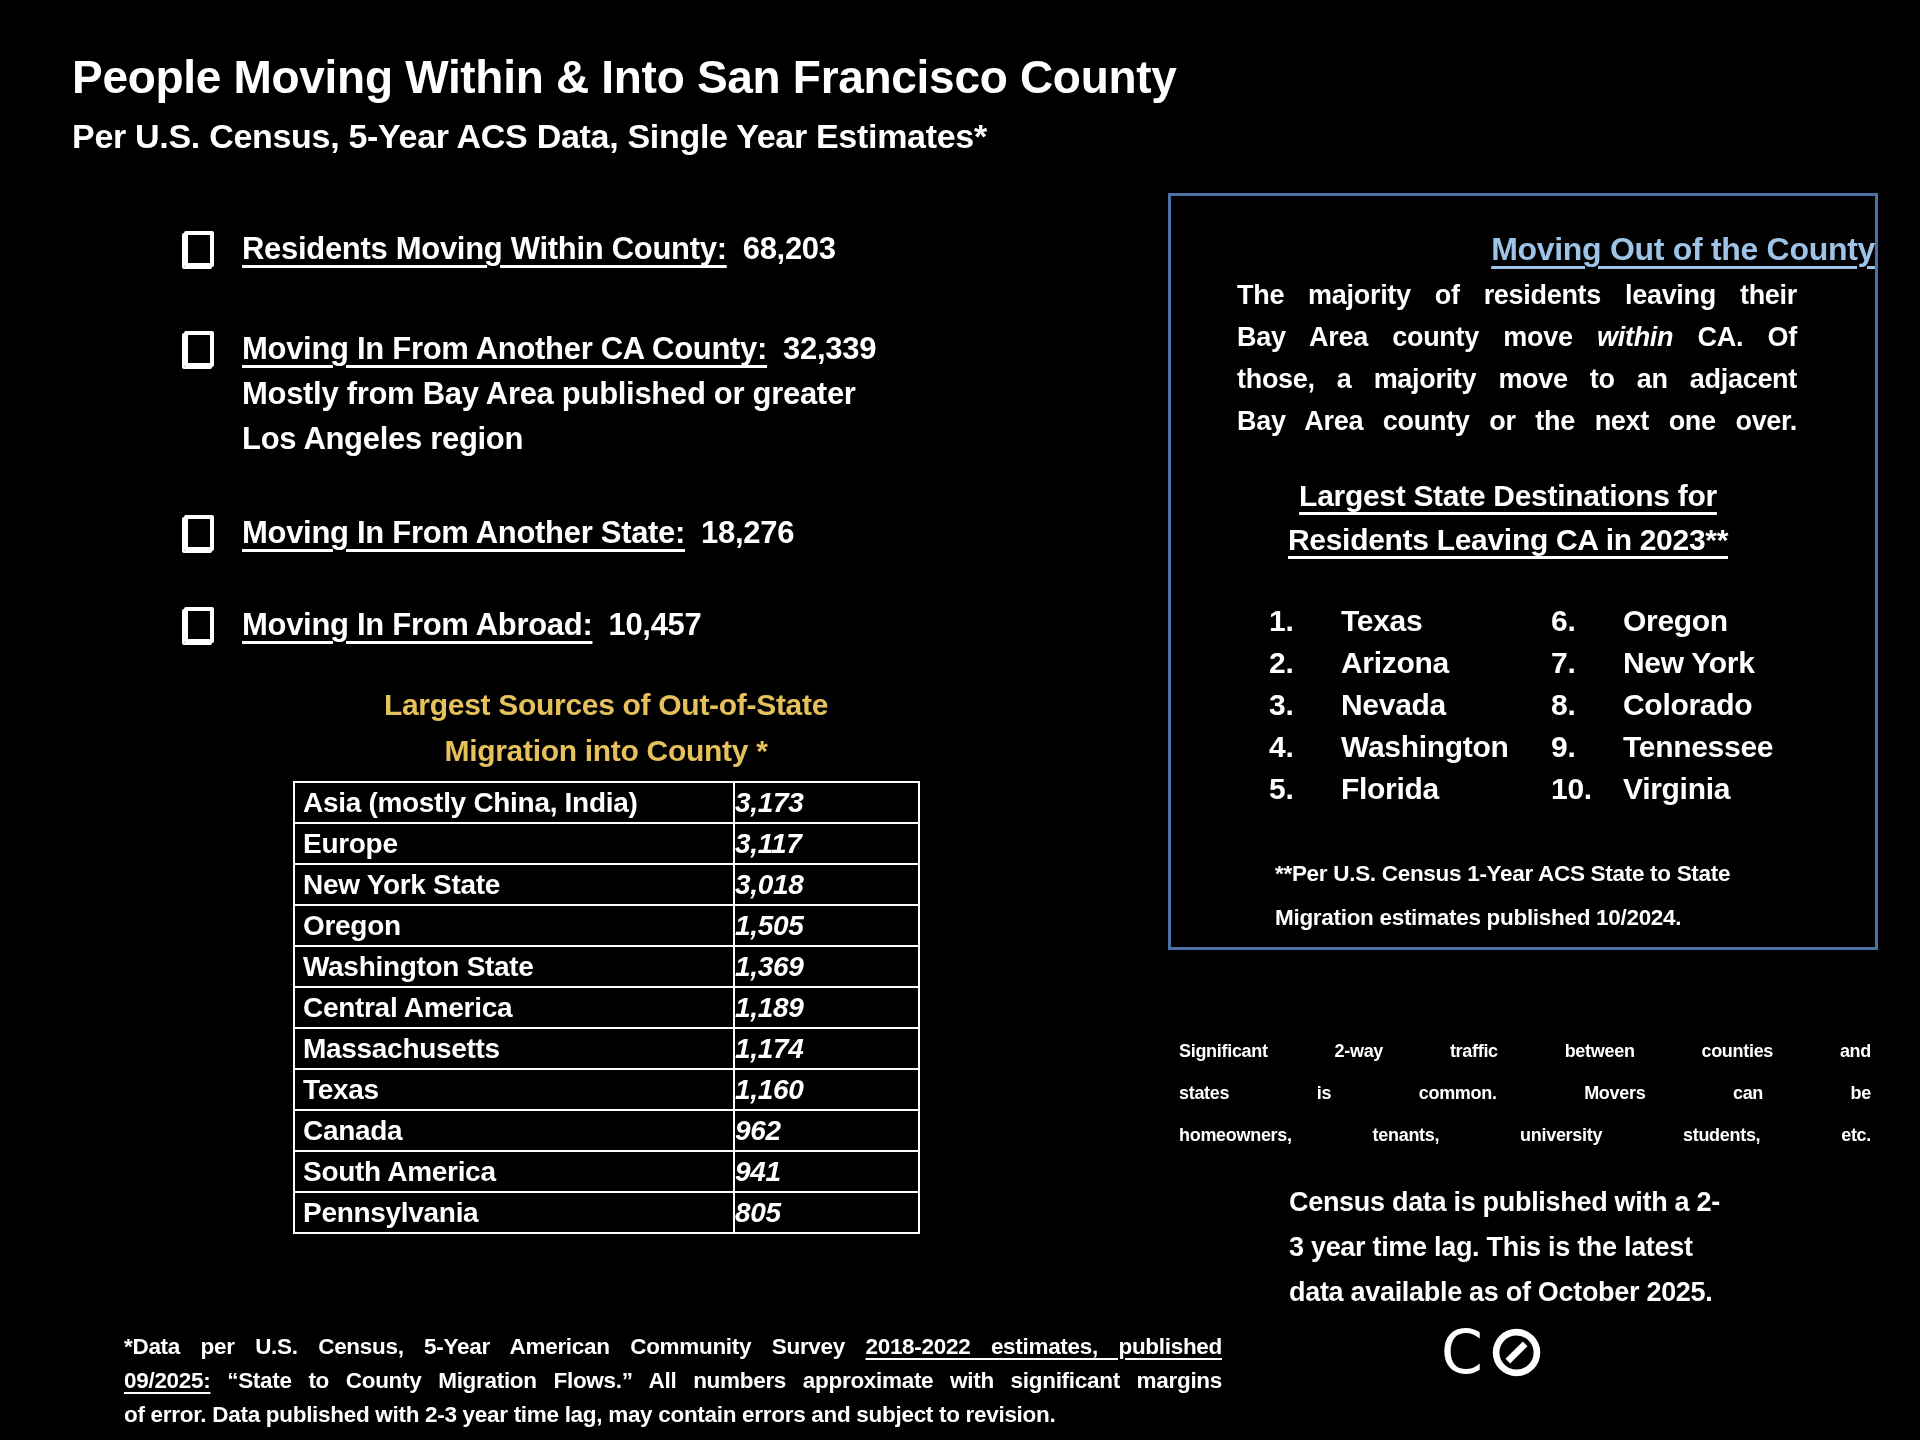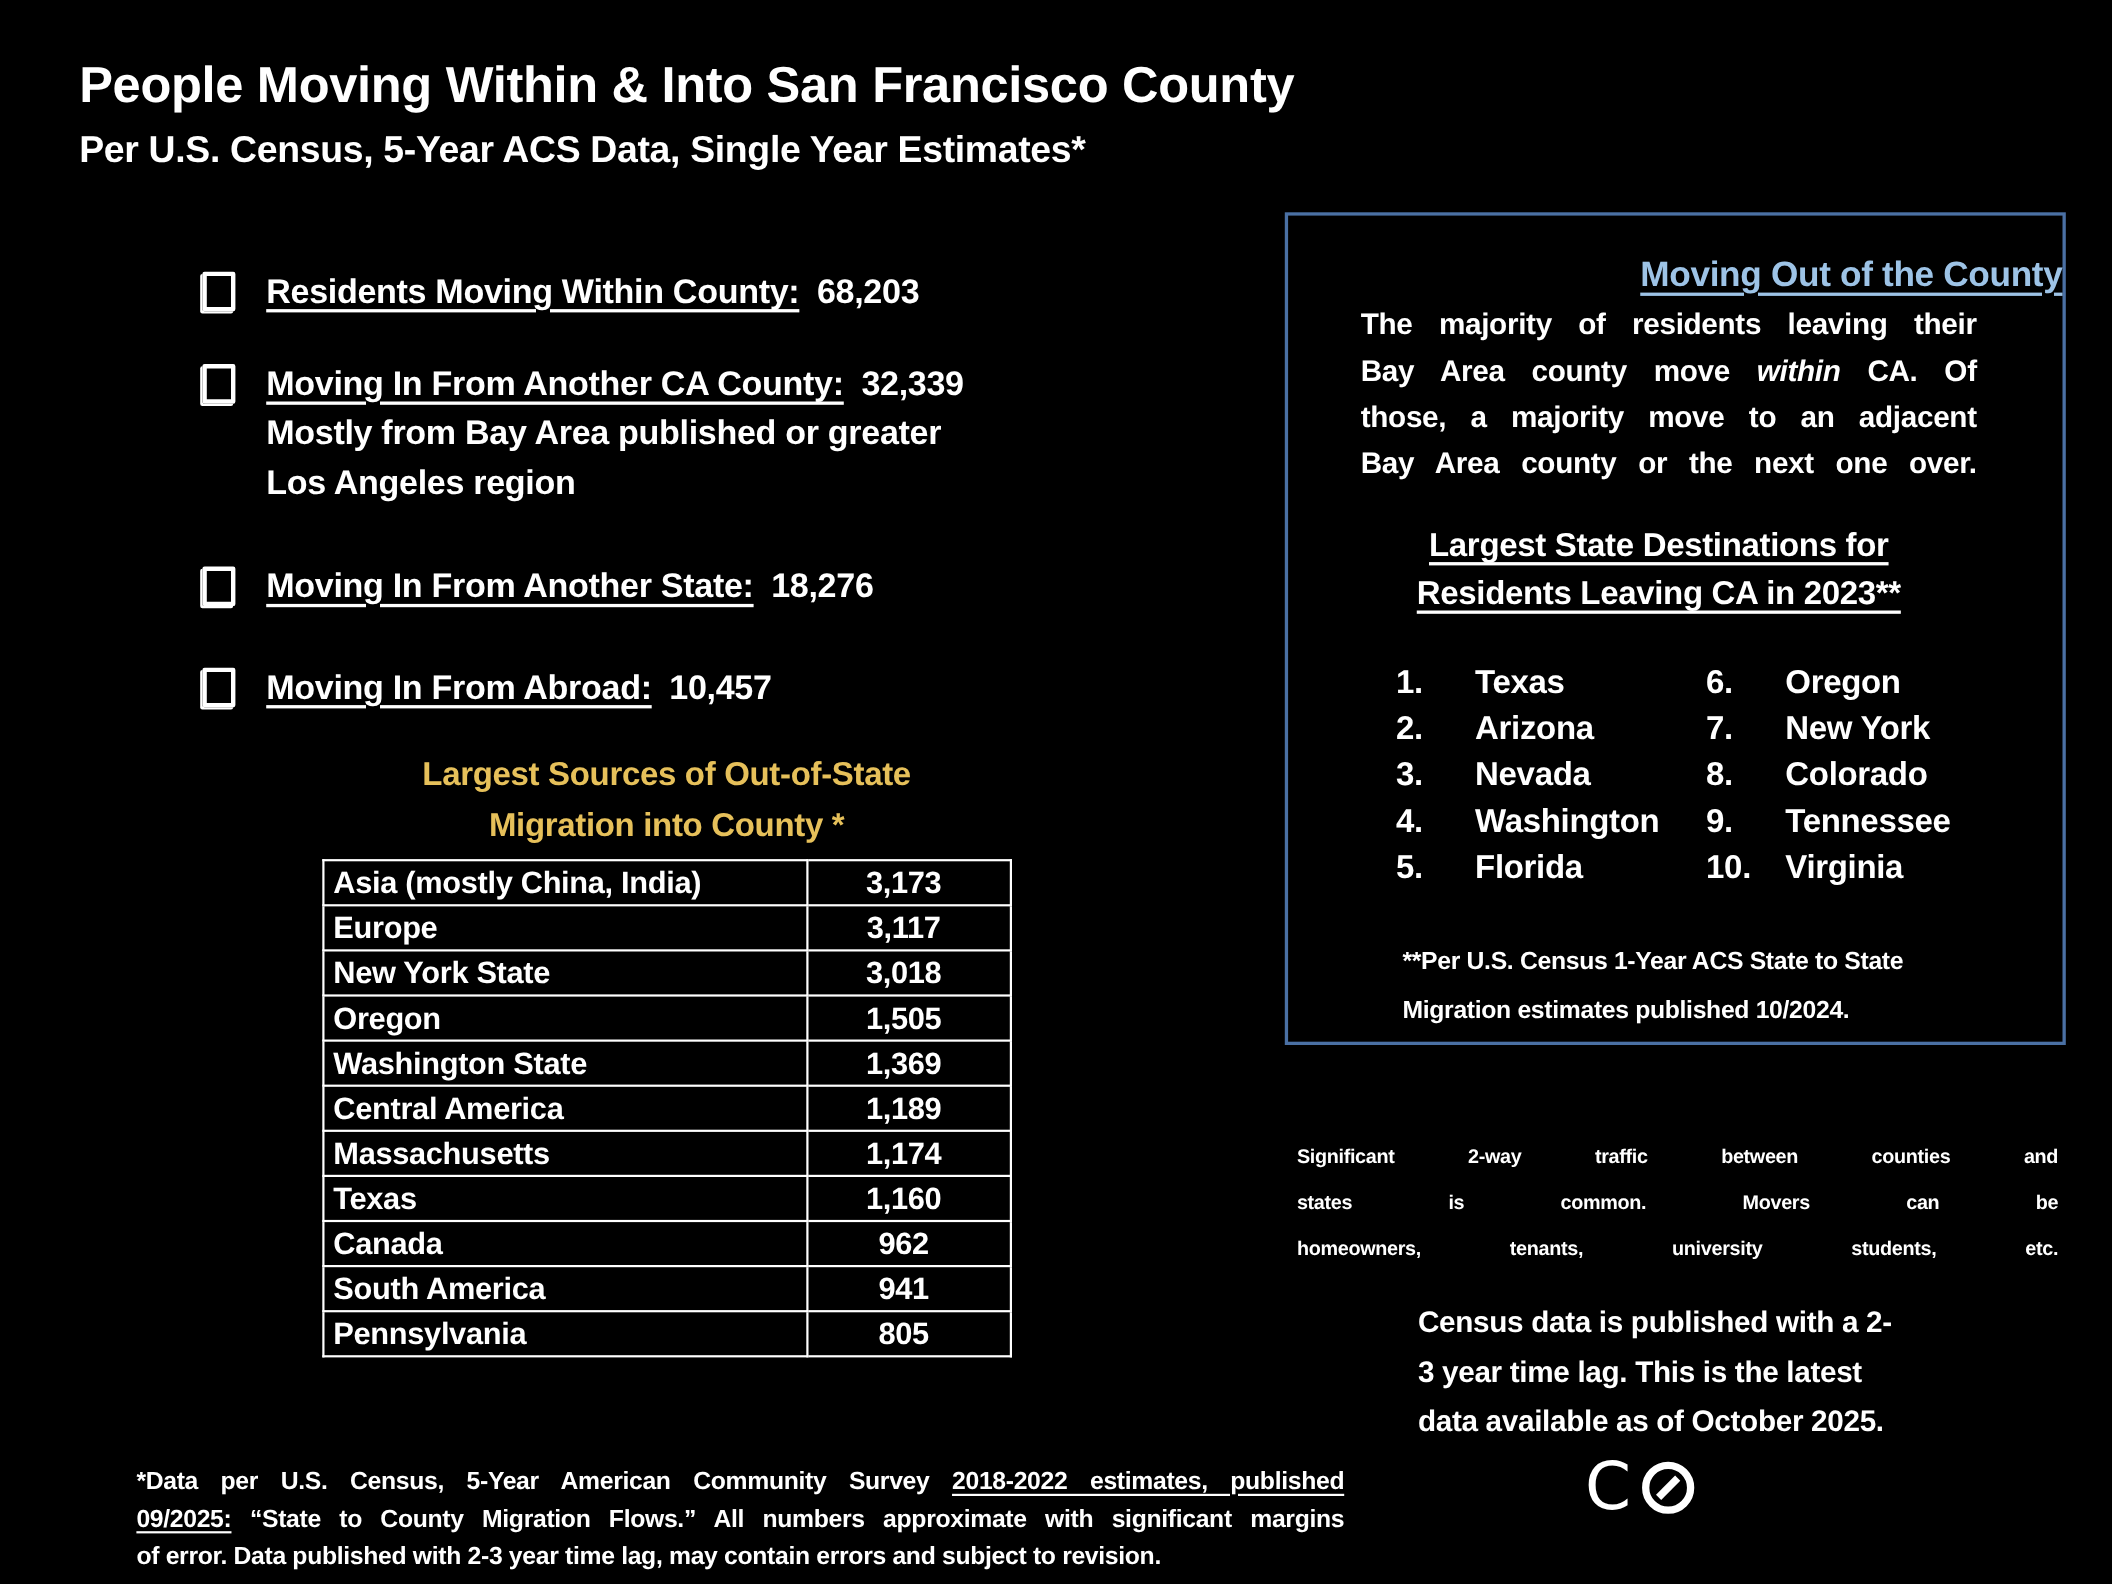--- a/index.html
+++ b/index.html
@@ -16,37 +16,37 @@
   .title{left:72px;top:52px;font-size:46px;line-height:1.1;}
   .subtitle{left:72px;top:118px;font-size:34px;line-height:1.1;}
 
   .bullet{display:flex;align-items:flex-start;}
   .checkbox{
     width:22px;height:28px;border:4px solid #fff;border-radius:2px;
     margin:5px 0 0 0;flex:0 0 auto;box-shadow:-2px 2px 0 #fff;
   }
   .bullet-text{margin-left:28px;font-size:31px;line-height:45px;}
   .bullet-value{margin-left:16px;}
-  .b1{left:184px;top:242px;}
+  .b1{left:184px;top:226px;}
   .b2{left:184px;top:326px;}
   .b3{left:184px;top:510px;}
   .b4{left:184px;top:602px;}
 
   .gold-heading{
     left:206px;top:682px;width:800px;text-align:center;
     font-size:30px;line-height:46px;color:#E6C05A;
   }
 
   .mig-table{
     left:293px;top:781px;width:627px;border-collapse:collapse;
     font-size:28px;color:#fff;font-weight:700;letter-spacing:-0.3px;
   }
   .mig-table td{border:2px solid #fff;height:39px;padding:0;}
   .t-label{padding-left:8px !important;text-align:left;width:430px;}
-  .t-value{padding-right:10px !important;text-align:center;}
+  .t-value{padding-right:10px !important;text-align:left;font-style:italic;}
 
   .footnote-bl{left:124px;top:1330px;width:1098px;font-size:22.5px;line-height:34px;}
   .footnote-bl .u{text-decoration-thickness:2px;text-underline-offset:4px;}
 
   .out-box{
     left:1168px;top:193px;width:710px;height:757px;
     border:3px solid #4a70a4;box-sizing:border-box;
   }
   .box-heading{
     left:0;top:35px;width:100%;text-align:right;font-size:32px;color:#9DC3E6;

